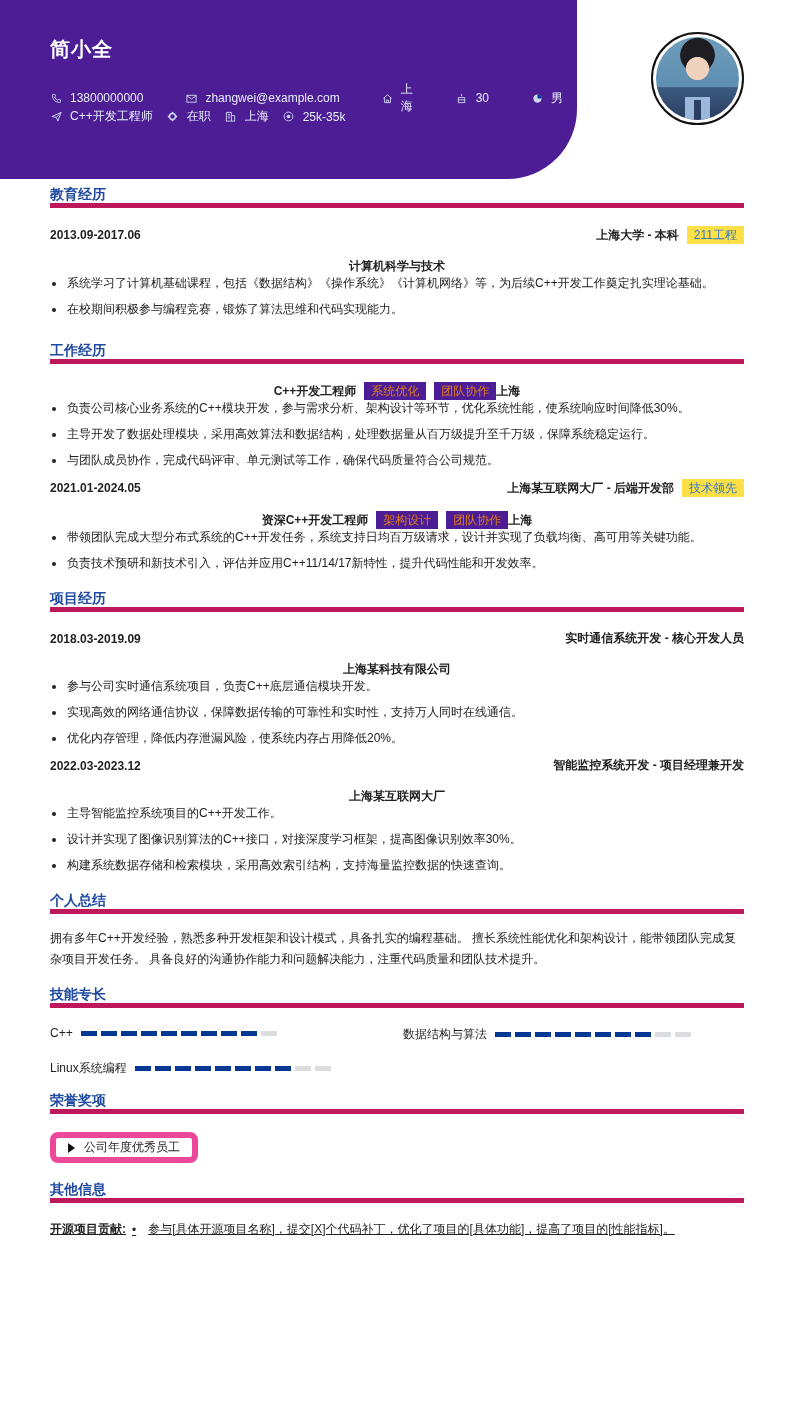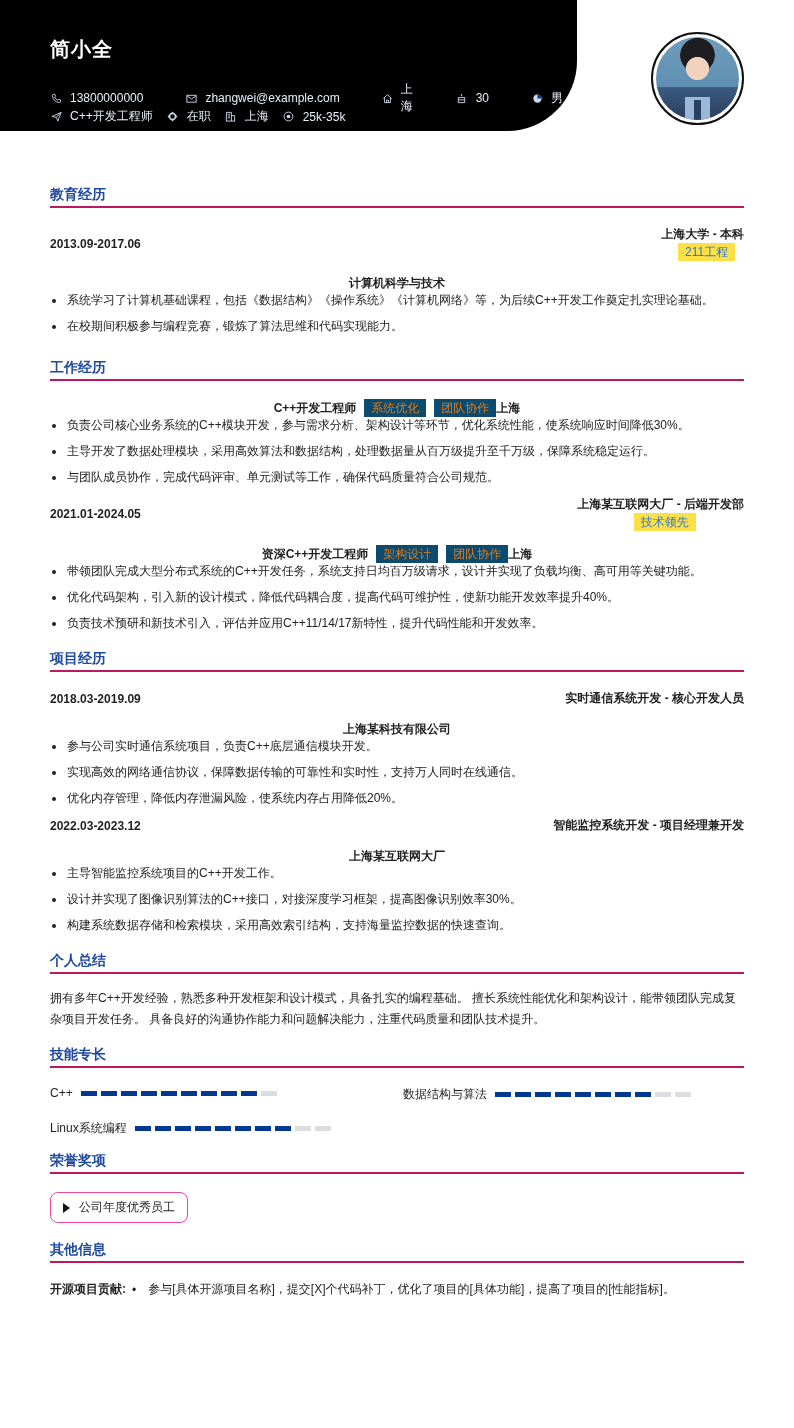--- a/index.html
+++ b/index.html
@@ -6,22 +6,22 @@
   html, body { width: 794px; background: #ffffff; }
   body {
     font-family: "Liberation Sans", "DejaVu Sans", sans-serif;
     color: #1f1f1f;
     font-size: 12px;
     position: relative;
     min-height: 1428px;
   }
   .header {
     position: absolute; left: 0; top: 0;
-    width: 577px; height: 131px;
-    background: #000000;
+    width: 577px; height: 179px;
+    background: #4c1d95;
     border-bottom-right-radius: 70px;
     color: #ffffff;
   }
   .name {
     position: absolute; left: 50px; top: 36px;
     font-size: 20px; font-weight: bold; letter-spacing: 1px;
   }
   .info-row {
     position: absolute; left: 50px;
     display: flex; align-items: center;
@@ -52,32 +52,32 @@
     background: #9bb8d8;
   }
   .avatar .tie {
     position: absolute; left: 46%; bottom: 0; width: 8%; height: 24%;
     background: #2b3f63;
   }
   .content { position: absolute; left: 50px; top: 186px; width: 694px; }
   .section { margin-bottom: 0; }
   .section-title {
     font-size: 14px; font-weight: bold; color: #1f4aa0;
-    padding-bottom: 5px; border-bottom: 2px solid #be185d; margin-bottom: 18px;
+    padding-bottom: 5px; border-bottom: 5px solid #be185d; margin-bottom: 18px;
     height: 22px; line-height: 17px;
   }
   .row-between { display: flex; justify-content: space-between; align-items: center; }
   .entry-date { font-weight: bold; font-size: 12px; color: #1f1f1f; }
-  .entry-right { display: flex; align-items: center; font-weight: bold; font-size: 12px; flex-direction: column; }
+  .entry-right { display: flex; align-items: center; font-weight: bold; font-size: 12px; }
   .tag-blue {
     display: inline-block; background: #fde047; color: #2f78c8;
     font-weight: normal; padding: 1px 7px; margin-left: 8px; font-size: 12px; line-height: 16px;
   }
   .tag-orange {
-    display: inline-block; background: #0c4a6e; color: #e07b1a;
+    display: inline-block; background: #4c1d95; color: #e07b1a;
     font-weight: normal; padding: 1px 7px; margin-left: 8px; font-size: 12px; line-height: 16px;
   }
   .sub-row { margin-top: 14px; font-weight: bold; font-size: 12px; display: flex; justify-content: center; align-items: center; }
   .sub-left { display: flex; align-items: center; }
   ul.bullets { list-style: none; margin-top: 1px; }
   ul.bullets li {
     position: relative; padding-left: 17px; font-size: 12px; line-height: 14px;
     margin-bottom: 12px; color: #222;
   }
   ul.bullets li::before {
@@ -86,28 +86,28 @@
   }
   .entry { margin-bottom: 6px; }
   .summary { font-size: 12px; line-height: 21px; color: #222; margin-top: -4px; margin-bottom: 16px; }
   .skills { position: relative; height: 66px; }
   .skill { position: absolute; display: flex; align-items: center; font-size: 12px; }
   .skill-label { margin-right: 8px; }
   .bar { display: flex; }
   .seg { width: 16px; height: 5px; margin-right: 4px; background: #023793; }
   .seg.off { background: #dcdde0; }
   .award {
-    display: inline-flex; align-items: center; border: 1px solid #ec4899; border-radius: 8px;
+    display: inline-flex; align-items: center; border: 6px solid #ec4899; border-radius: 8px;
     padding: 0 12px; height: 31px; font-size: 12px; margin-bottom: 18px;
   }
   .award .tri {
     width: 0; height: 0; border-top: 5px solid transparent; border-bottom: 5px solid transparent;
     border-left: 7px solid #111; margin-right: 9px;
   }
-  .other-row { display: flex; font-size: 12px; align-items: center; }
+  .other-row { display: flex; font-size: 12px; align-items: center; text-decoration: underline; }
   .other-label { font-weight: bold; }
   .other-bullet { margin: 0 12px 0 6px; }
 </style>
 </head>
 <body>
 
 <div class="header">
   <div class="name">简小全</div>
 
   <div class="info-row r1">
@@ -257,21 +257,20 @@
       <div class="sub-row">
         <span class="sub-left">
           <span>资深C++开发工程师</span>
           <span class="tag-orange">架构设计</span>
           <span class="tag-orange">团队协作</span>
         </span>
         <span>上海</span>
       </div>
       <ul class="bullets">
         <li>带领团队完成大型分布式系统的C++开发任务，系统支持日均百万级请求，设计并实现了负载均衡、高可用等关键功能。</li>
-        <li>优化代码架构，引入新的设计模式，降低代码耦合度，提高代码可维护性，使新功能开发效率提升40%。</li>
         <li>负责技术预研和新技术引入，评估并应用C++11/14/17新特性，提升代码性能和开发效率。</li>
       </ul>
     </div>
   </div>
 
   <div style="height:8px"></div>
 
   <div class="section">
     <div class="section-title">项目经历</div>
 

